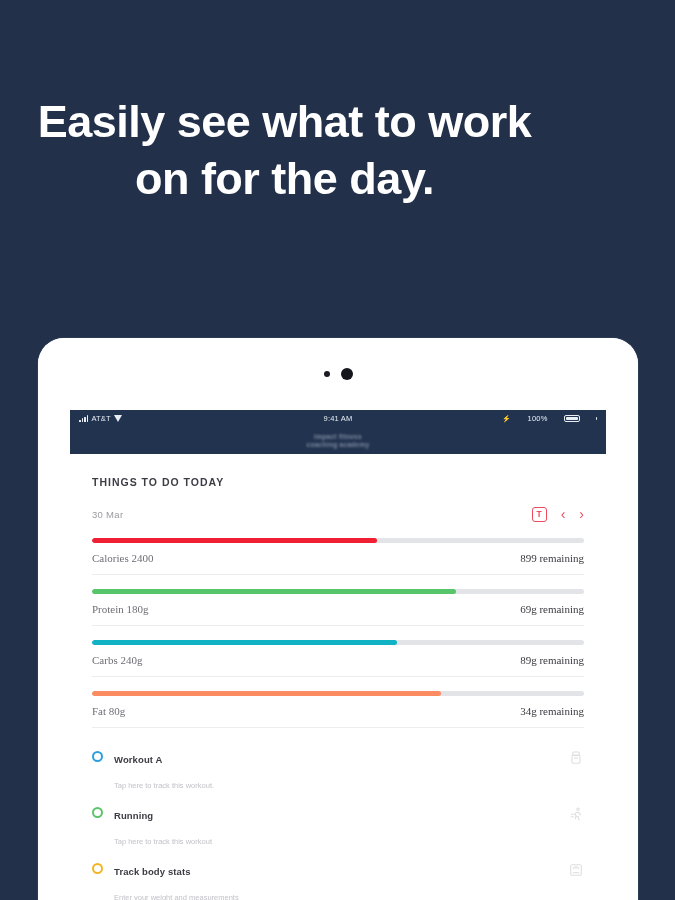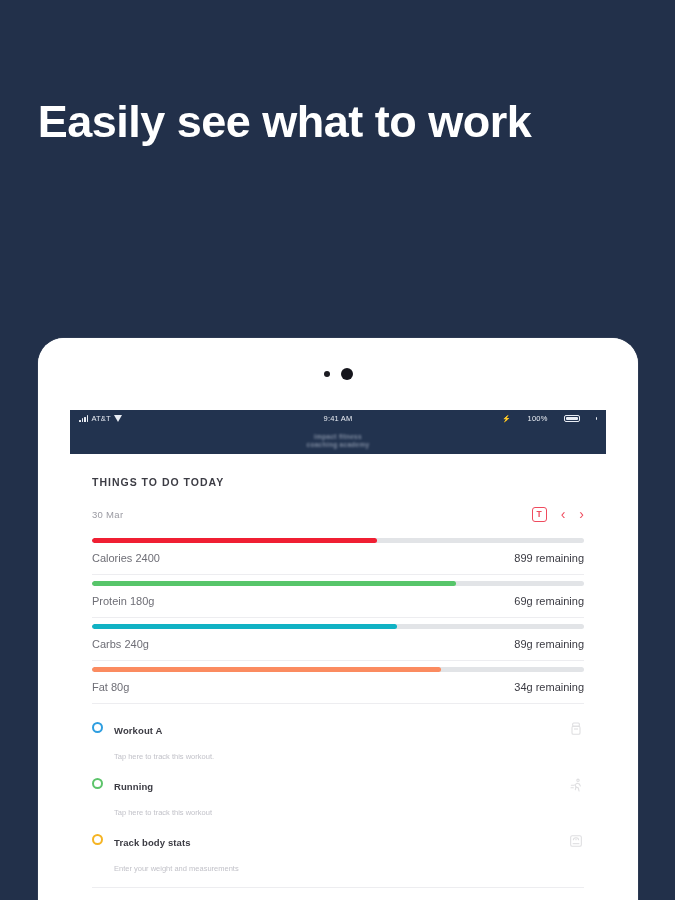--- a/index.html
+++ b/index.html
@@ -96,21 +96,21 @@
   .date-ctrls { display: flex; align-items: center; gap: 14px; }
   .today-btn {
     width: 15px; height: 15px; border: 1.3px solid #ef4b5e; border-radius: 3px;
     color: #ef4b5e; font-size: 8.5px; font-weight: 700;
     display: flex; align-items: center; justify-content: center;
   }
   .chev { color: #ef4b5e; font-size: 14px; line-height: 1; font-weight: 400; }
 
   
   .macros { margin-top: 14px; }
-  .macro { margin-bottom: 6px; }
+  .macro { margin-bottom: 14px; font-family: Liberation Serif, serif; }
   .track {
     height: 5px; border-radius: 3px; background: #e2e4e7; overflow: hidden;
   }
   .fill { height: 100%; border-radius: 3px; }
   .macro-row {
     display: flex; align-items: baseline; justify-content: space-between;
     padding: 9px 0 10px 0;
     border-bottom: 1px solid #ededf0;
   }
   .macro-name { font-size: 11px; color: #6e6e76; }
@@ -138,20 +138,21 @@
     letter-spacing: 1.0px; padding: 16px 0 14px 0;
   }
 </style>
 </head>
 <body>
 
 <div class="page">
 
   <div class="headline">
     <span>Easily see what to work</span>
+    <span class="l2">on for the day.</span>
   </div>
 
   <div class="device">
 
     <div class="bezel-top">
       <span class="sensor-dot"></span>
       <span class="camera-dot"></span>
     </div>
 
     <div class="screen">

